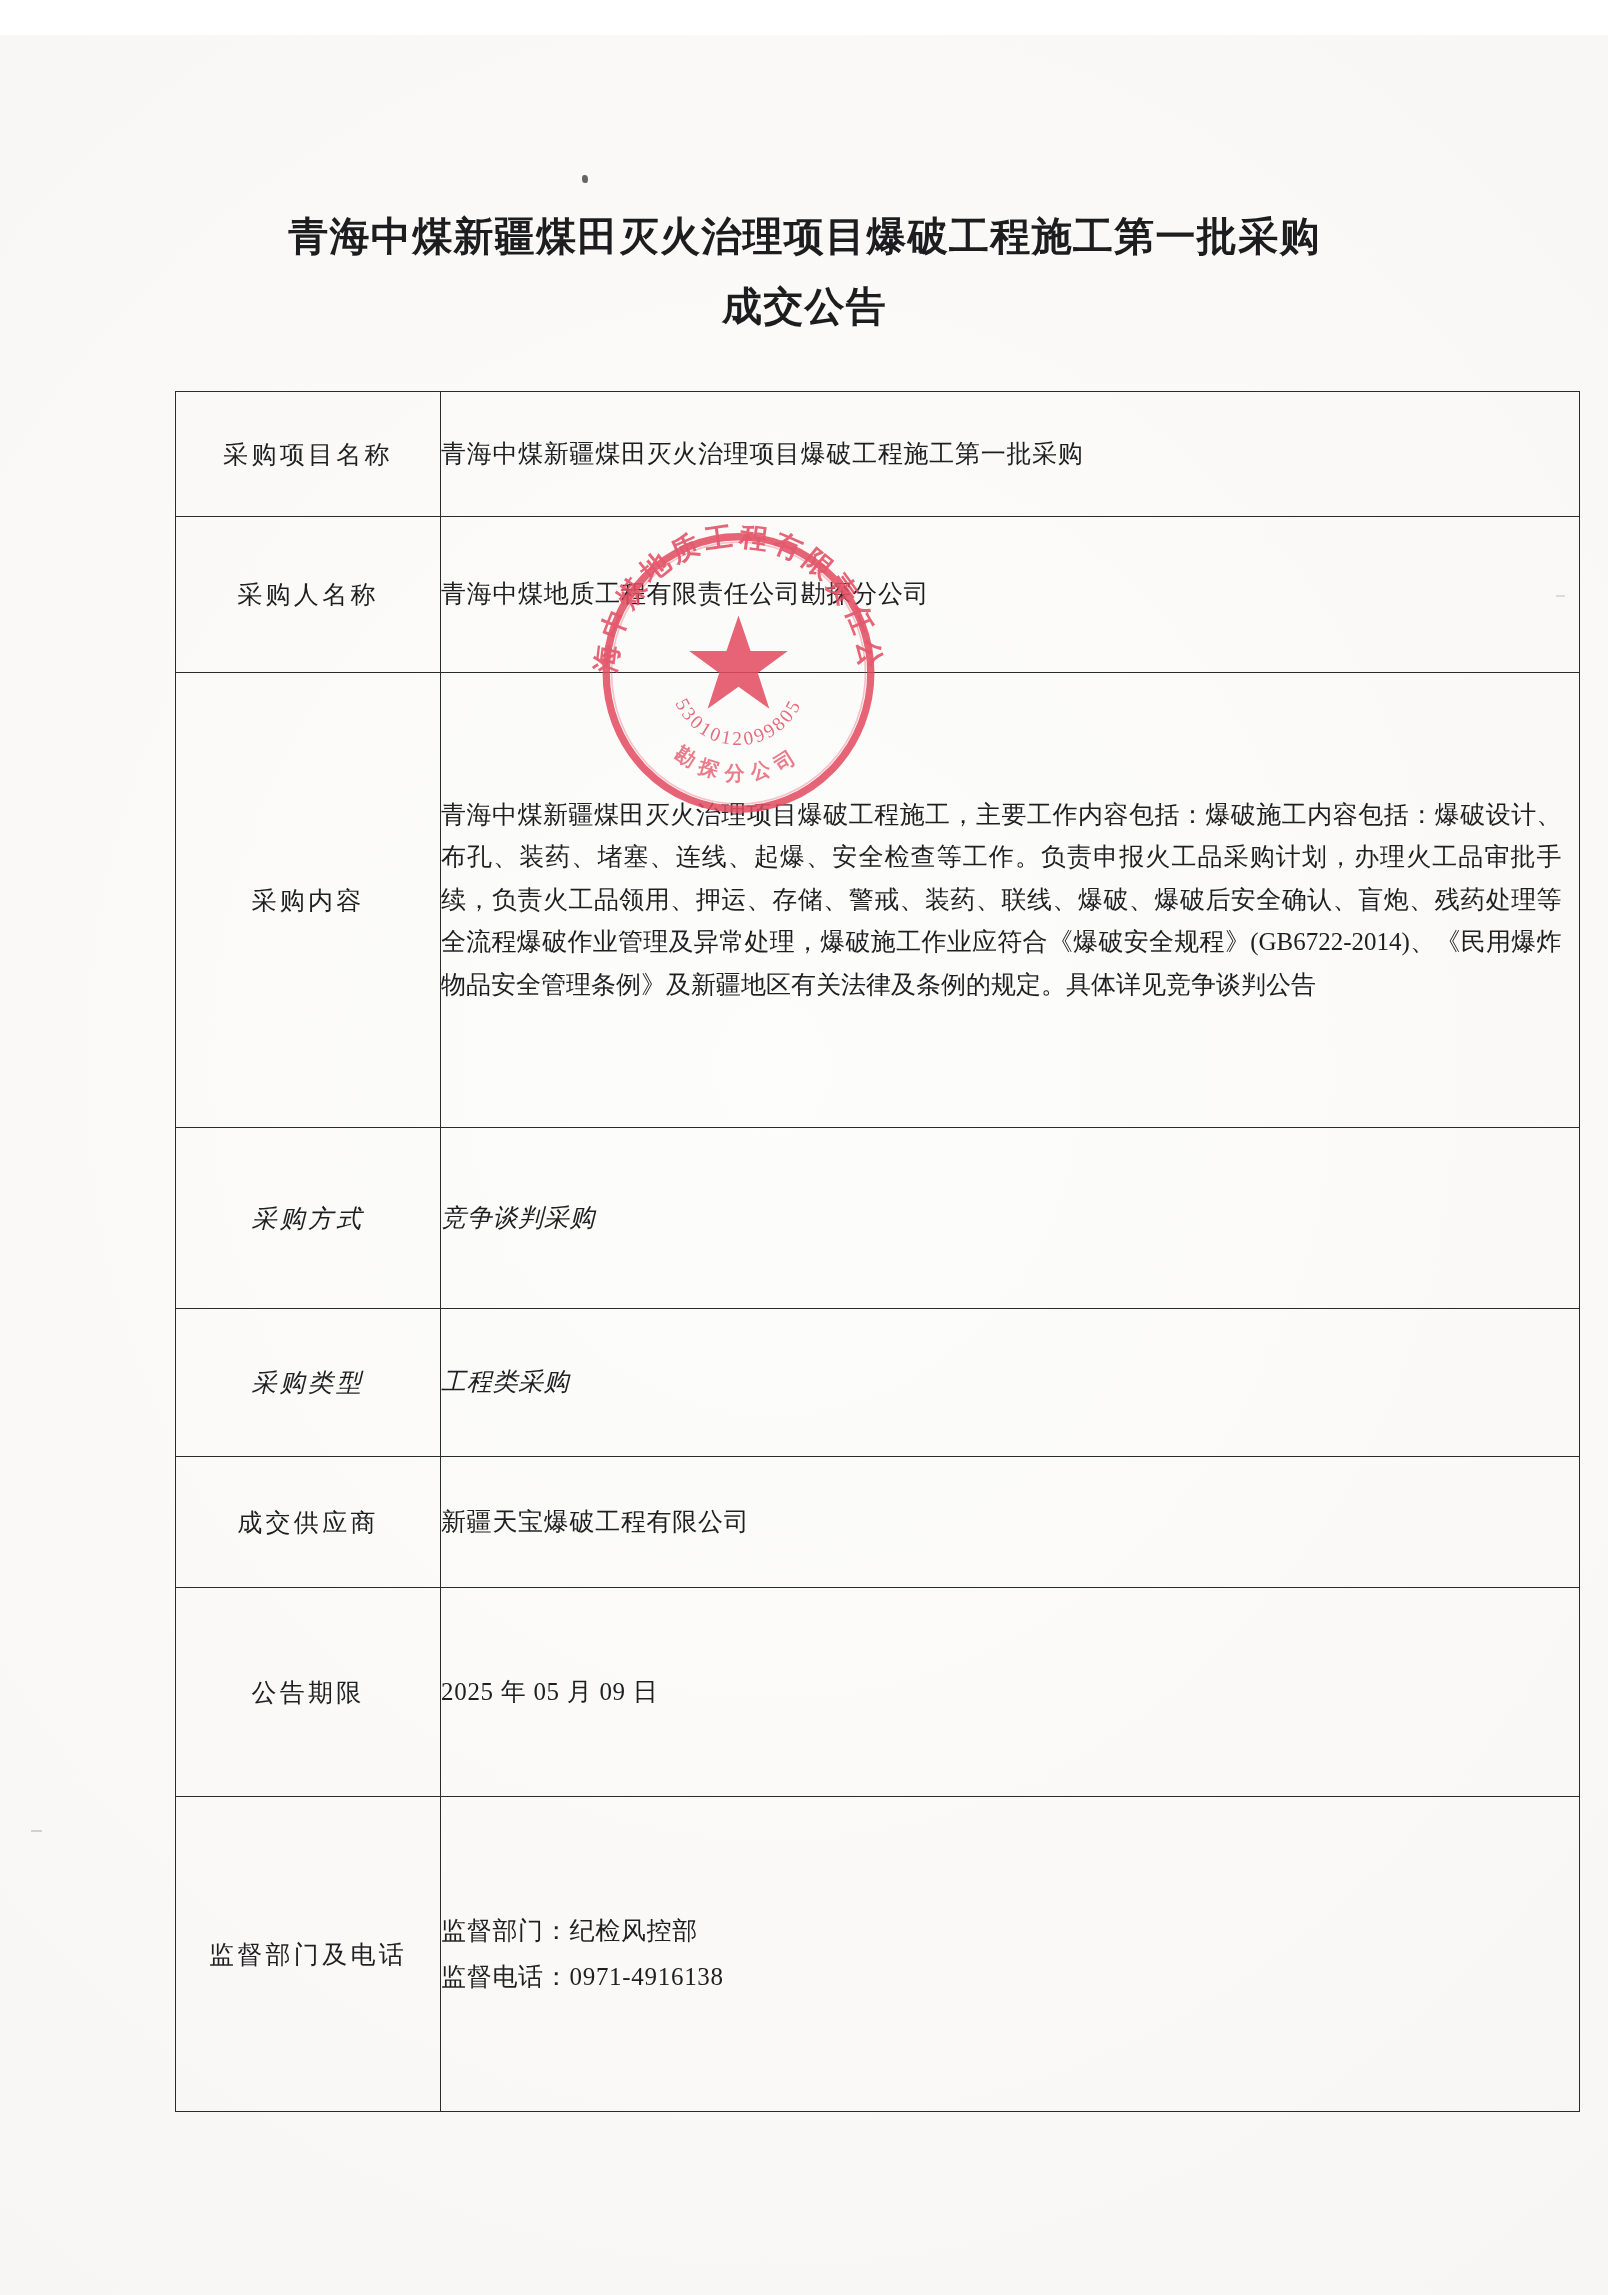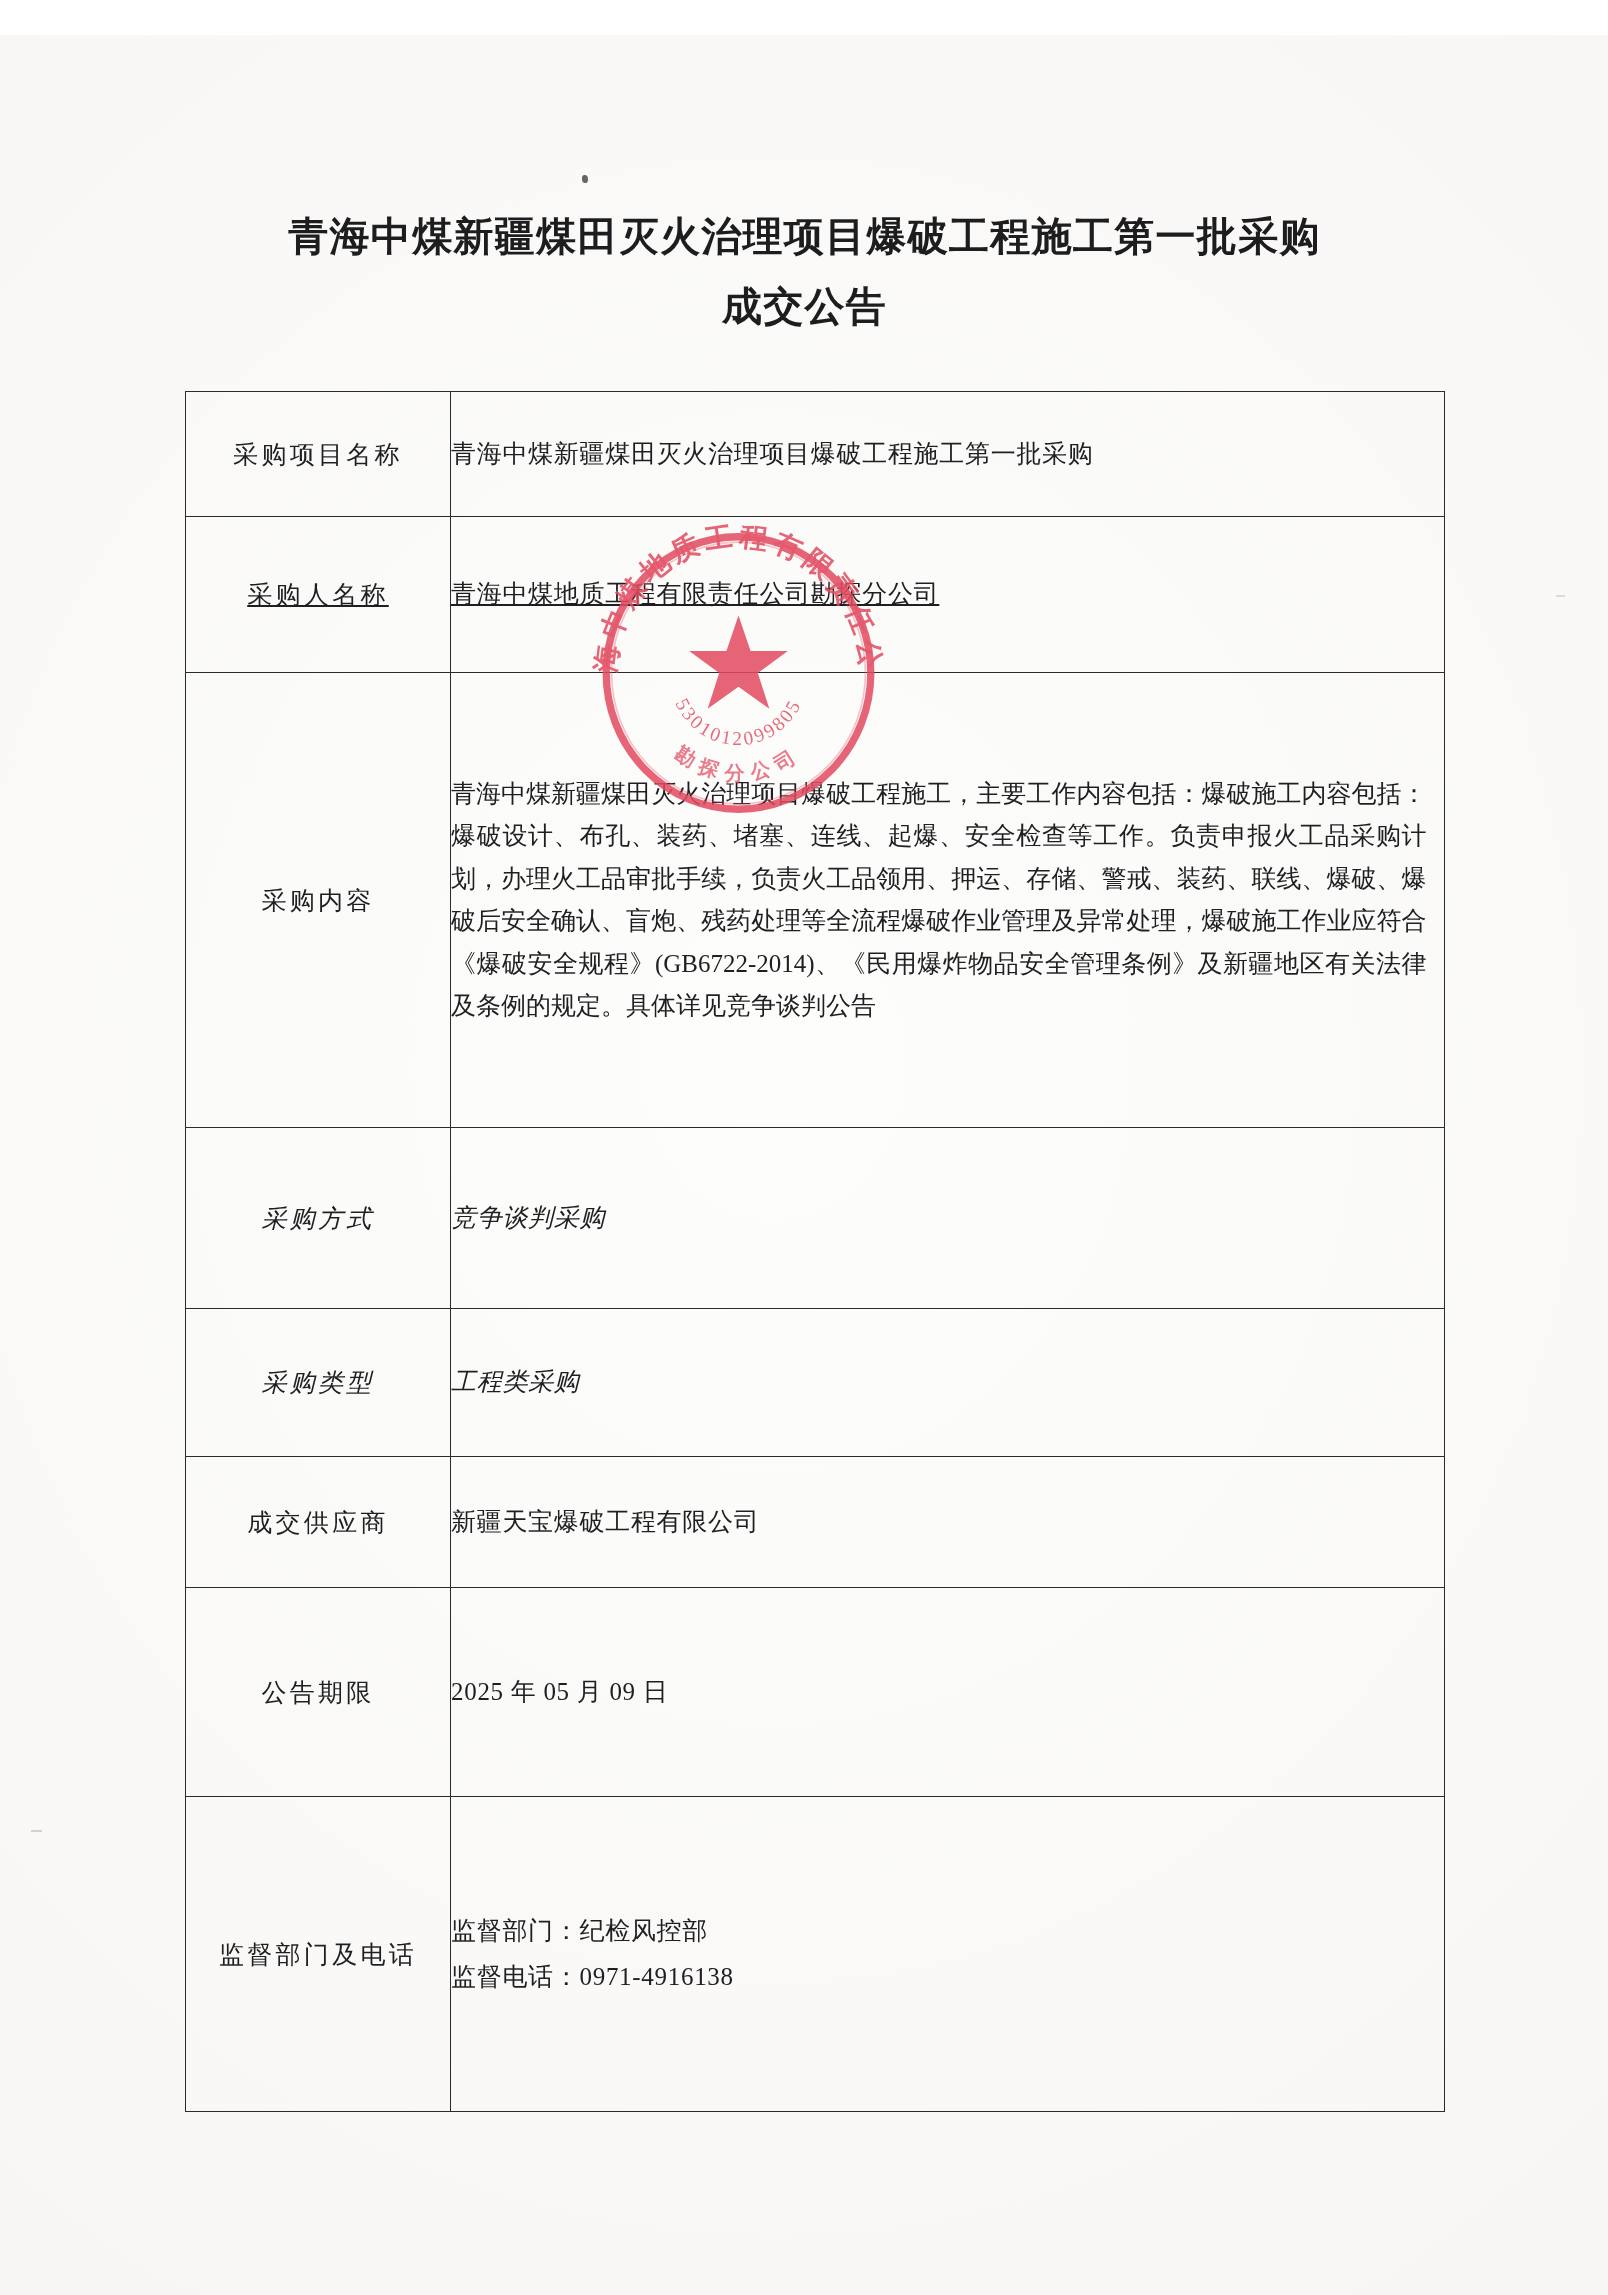--- a/index.html
+++ b/index.html
@@ -75,23 +75,23 @@
     color: #1d1d1f;
     line-height: 1.52;
   }
   .title-line.l2 {
     margin-top: 9.4px;
   }
 
   
   #announcement-table {
     position: absolute;
-    left: 185px;
+    left: 175px;
     top: 356px;
-    width: 1260px;
+    width: 1405px;
     border-collapse: collapse;
     table-layout: fixed;
     border-radius: 26px;
   }
   #announcement-table td {
     border: 1.3px solid #2b2b2e;
     vertical-align: middle;
     padding: 0;
   }
   td.label-cell {
@@ -116,21 +116,21 @@
     text-align: justify;
     padding-right: 17.4px;
     letter-spacing: 0px;
   }
   .stacked-line + .stacked-line {
     margin-top: 5.3px;
   }
 
   
   tr.r-name       td { height: 124px; }
-  tr.r-purchaser  td { height: 155px; text-decoration: underline; }
+  tr.r-purchaser  td { height: 155px; }
   tr.r-content    td { height: 454px; }
   tr.r-method     td { height: 180px; font-style: italic; }
   tr.r-type       td { height: 147px; font-style: italic; }
   tr.r-supplier   td { height: 130px; }
   tr.r-amount     td { height: 139px; }
   tr.r-period     td { height: 208px; }
   tr.r-supervisor td { height: 314px; }
 
   tr.r-content td.value-cell,
   tr.r-supervisor td.value-cell {

